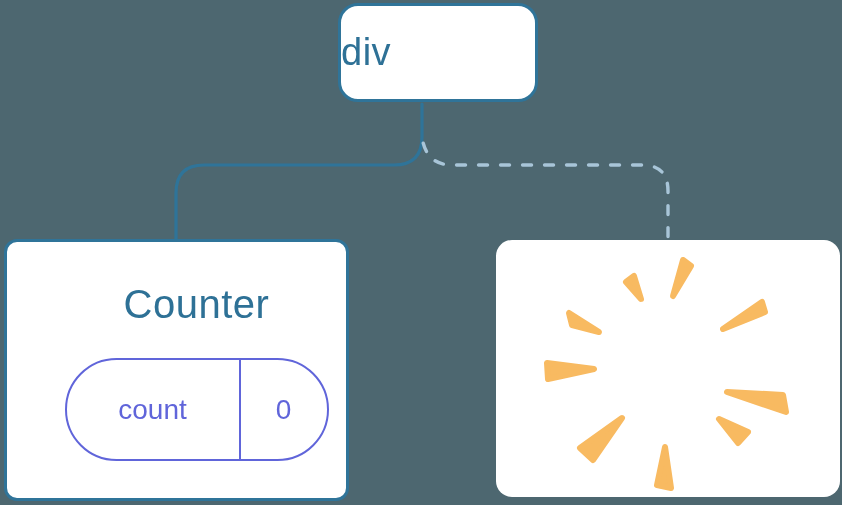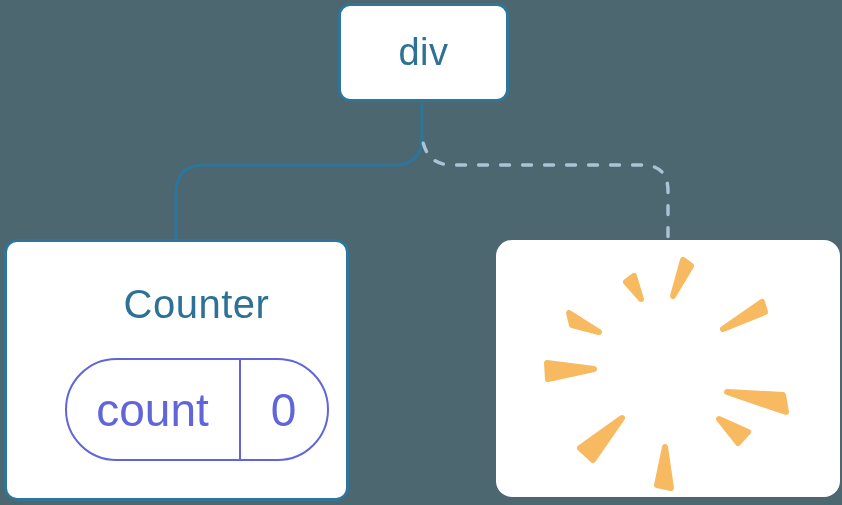--- a/index.html
+++ b/index.html
@@ -42,26 +42,26 @@
     stroke-linecap: round;
     stroke-dasharray: 9 13;
     stroke-dashoffset: -6;
   }
   .node {
     position: absolute;
     background: var(--node-bg);
   }
   .node-root {
     left: 338px; top: 3px;
-    width: 171px; height: 99px;
+    width: 200px; height: 99px;
     border: 3px solid var(--node-border);
-    border-radius: 12px;
+    border-radius: 20px;
     display: flex;
     align-items: center;
-    justify-content: center;
+    justify-content: flex-start;
   }
   .root-label {
     color: var(--title-text);
     font-size: 38px;
     font-weight: 500;
     letter-spacing: 0.5px;
   }
   .node-counter {
     left: 4px; top: 239px;
     width: 345px; height: 262px;
@@ -100,21 +100,21 @@
     background: var(--state-accent);
   }
   .state-value-cell {
     flex: 1;
     display: flex;
     align-items: center;
     justify-content: center;
   }
   .state-key-cell span, .state-value-cell span {
     color: var(--state-accent);
-    font-size: 46px;
+    font-size: 28px;
     font-weight: 400;
   }
   .node-removed {
     left: 496px; top: 240px;
     width: 344px; height: 257px;
     border-radius: 16px;
   }
   .poof {
     position: absolute;
     left: 0; top: 0;

